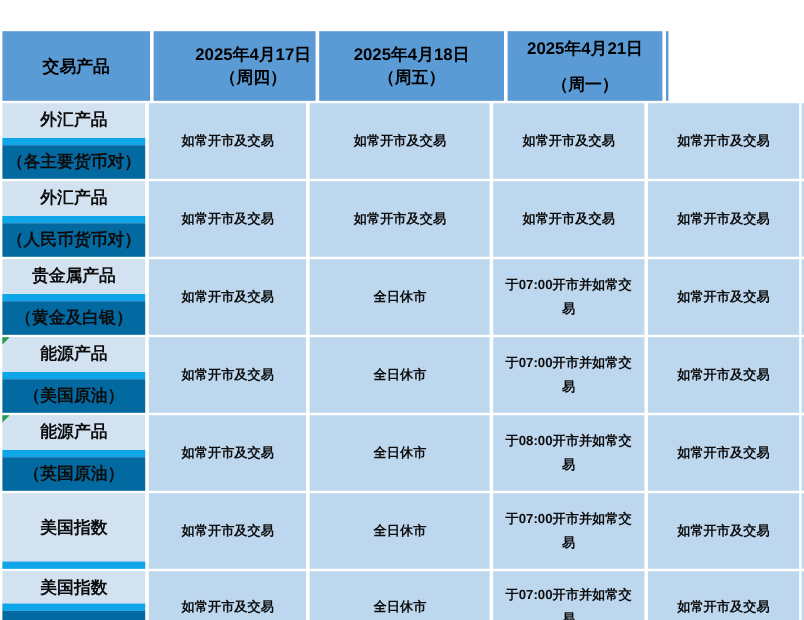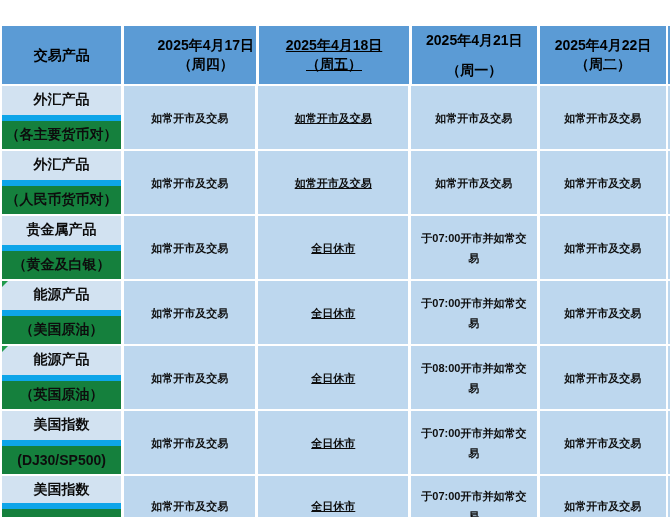--- a/index.html
+++ b/index.html
@@ -8,40 +8,40 @@
     width:670px;height:517px;overflow:hidden;position:relative;
     font-family:"Liberation Sans","DejaVu Sans",sans-serif;
     background:#FFFFFF;
   }
   .tbl{padding:2px 0 0 2px;}
   .row{display:flex;margin-bottom:2px;}
   .cell{margin-right:3px;display:flex;align-items:center;justify-content:center;
         text-align:center;color:#0d0d0d;font-weight:700;}
   .c1{width:123px;}
   .c2{width:135px;padding-left:31px;}
-  .c3{width:154px;text-decoration:underline;}
+  .c3{width:154px;}
   .c4{width:129px;gap:11px;}
   .c5{width:130px;margin-right:2px;}
   .sliver{width:2px;margin:0;}
   .header-row .cell{background:#5B9BD5;font-size:14px;line-height:19px;
         flex-direction:column;color:#000;}
   .header-row{height:58px;margin-top:24px;}
   .header-row .cell{height:58px;}
   .sliver.hdr{background:#5B9BD5;}
   .sliver.bdy{background:#BDD7EE;}
   .body-row{height:63px;}
   .body-row .cell{height:63px;}
   .body-row.last{height:60px;margin-bottom:0;}
   .body-row.last .cell{height:60px;}
   .data{background:#BDD7EE;font-size:11px;line-height:20px;padding:0 8px;}
   .prod{flex-direction:column;align-items:stretch;justify-content:flex-start;
         padding:0;position:relative;background:transparent;}
   .prod-top{flex:1;background:#D2E2F1;display:flex;align-items:center;justify-content:center;
         font-size:14px;border-bottom:6px solid #0ea5e9;}
-  .prod-bottom{flex:1;background:#15803d;display:flex;align-items:center;justify-content:center;
+  .prod-bottom{flex:1;background:#0369a1;display:flex;align-items:center;justify-content:center;
         font-size:14px;}
   .marker{position:absolute;top:0;left:0;width:0;height:0;
         border-top:6px solid #1F9B4D;border-right:6px solid transparent;z-index:2;}
   .bottom-bar{width:670px;height:5px;background:#000000;}
 </style>
 </head>
 <body>
 
 <div class="stage">
   <div class="tbl">
@@ -54,24 +54,20 @@
         <div>2025年4月17日</div>
         <div>（周四）</div>
       </div>
       <div class="cell c3">
         <div>2025年4月18日</div>
         <div>（周五）</div>
       </div>
       <div class="cell c4">
         <div>2025年4月21日</div>
         <div>（周一）</div>
-      </div>
-      <div class="cell c5">
-        <div>2025年4月22日</div>
-        <div>（周二）</div>
       </div>
       <div class="sliver hdr"></div>
     </div>
 
     <div class="row body-row">
       <div class="cell c1 prod">
 
         <div class="prod-top">外汇产品</div>
         <div class="prod-bottom">（各主要货币对）</div>
       </div>
@@ -131,21 +127,20 @@
       <div class="cell c3 data">全日休市</div>
       <div class="cell c4 data">于08:00开市并如常交易</div>
       <div class="cell c5 data">如常开市及交易</div>
       <div class="sliver bdy"></div>
     </div>
 
     <div class="row body-row">
       <div class="cell c1 prod">
 
         <div class="prod-top">美国指数</div>
-        <div class="prod-bottom">(DJ30/SP500)</div>
       </div>
       <div class="cell c2 data">如常开市及交易</div>
       <div class="cell c3 data">全日休市</div>
       <div class="cell c4 data">于07:00开市并如常交易</div>
       <div class="cell c5 data">如常开市及交易</div>
       <div class="sliver bdy"></div>
     </div>
 
     <div class="row body-row last">
       <div class="cell c1 prod">

